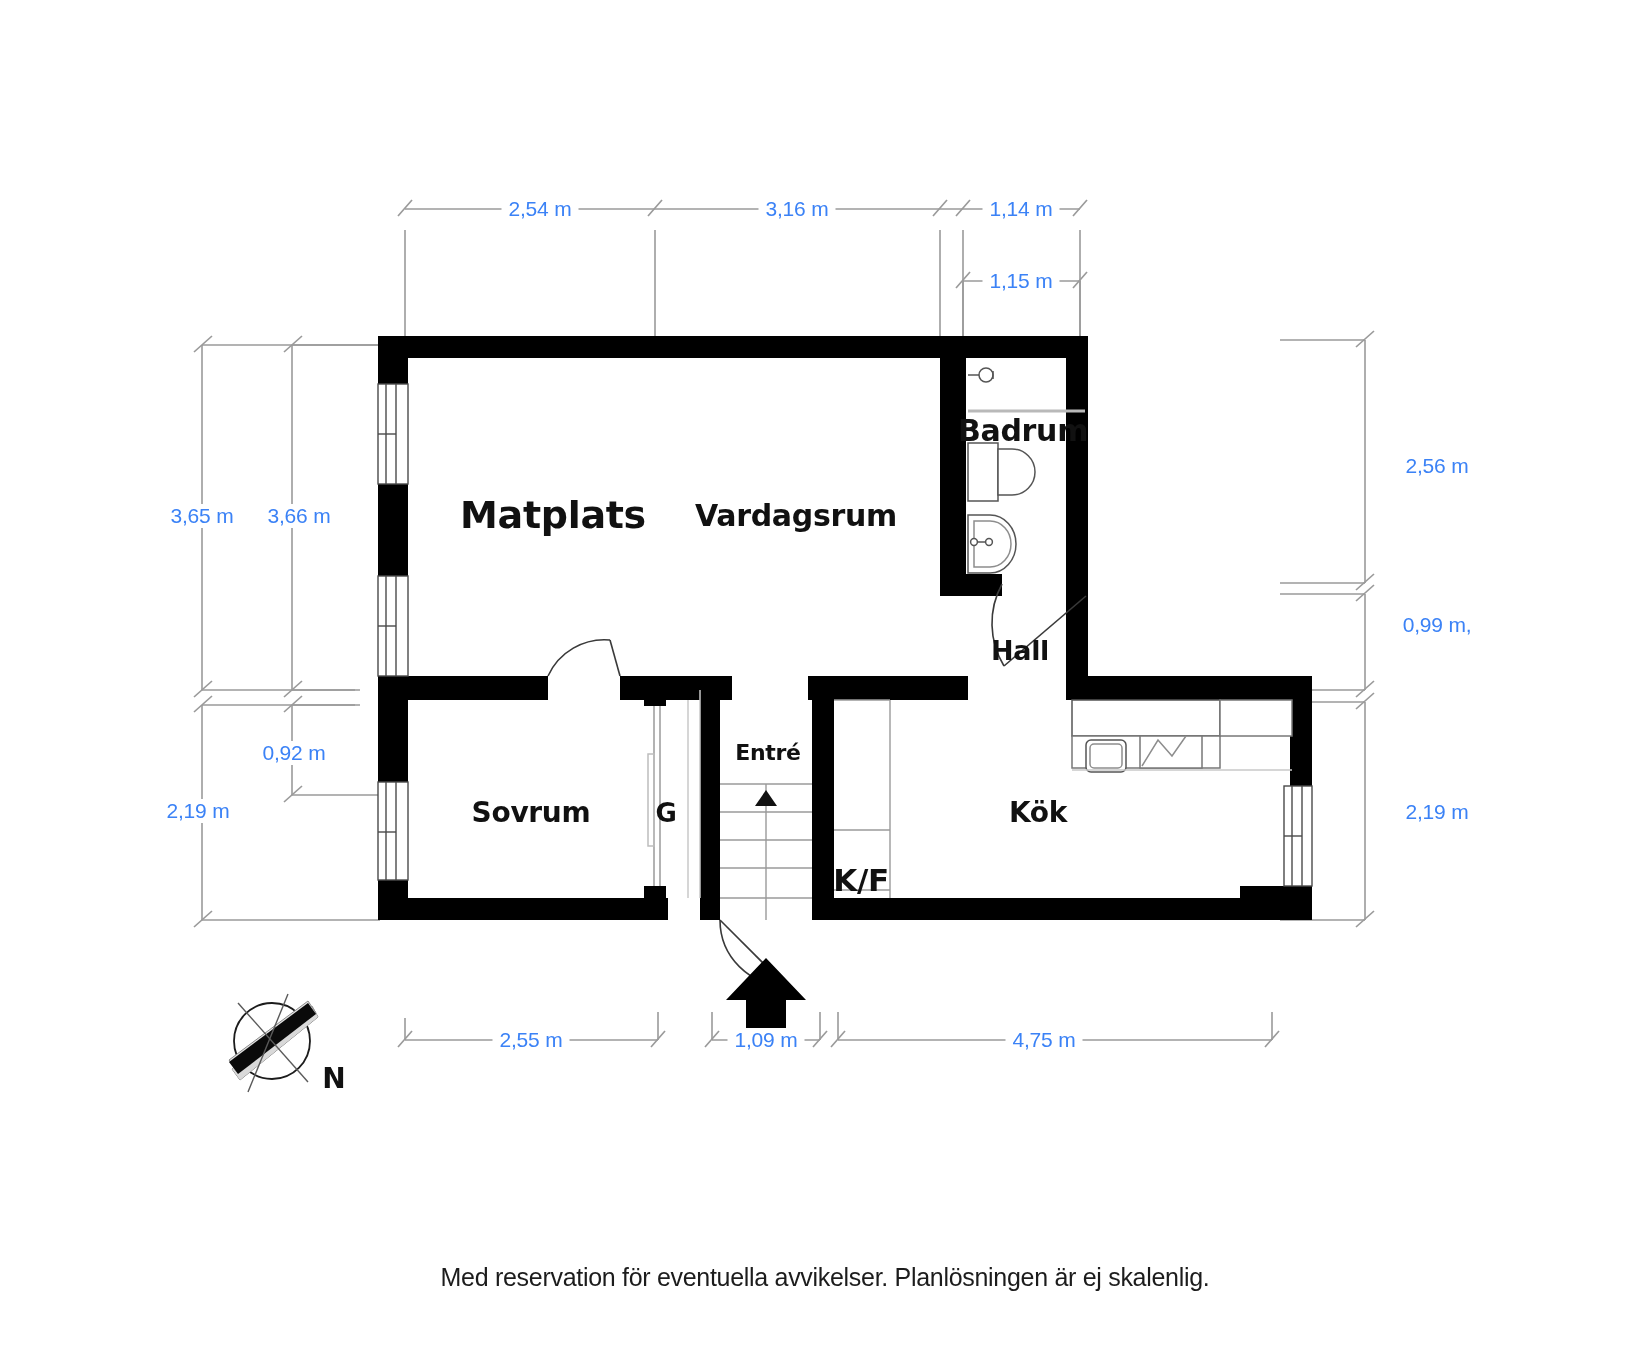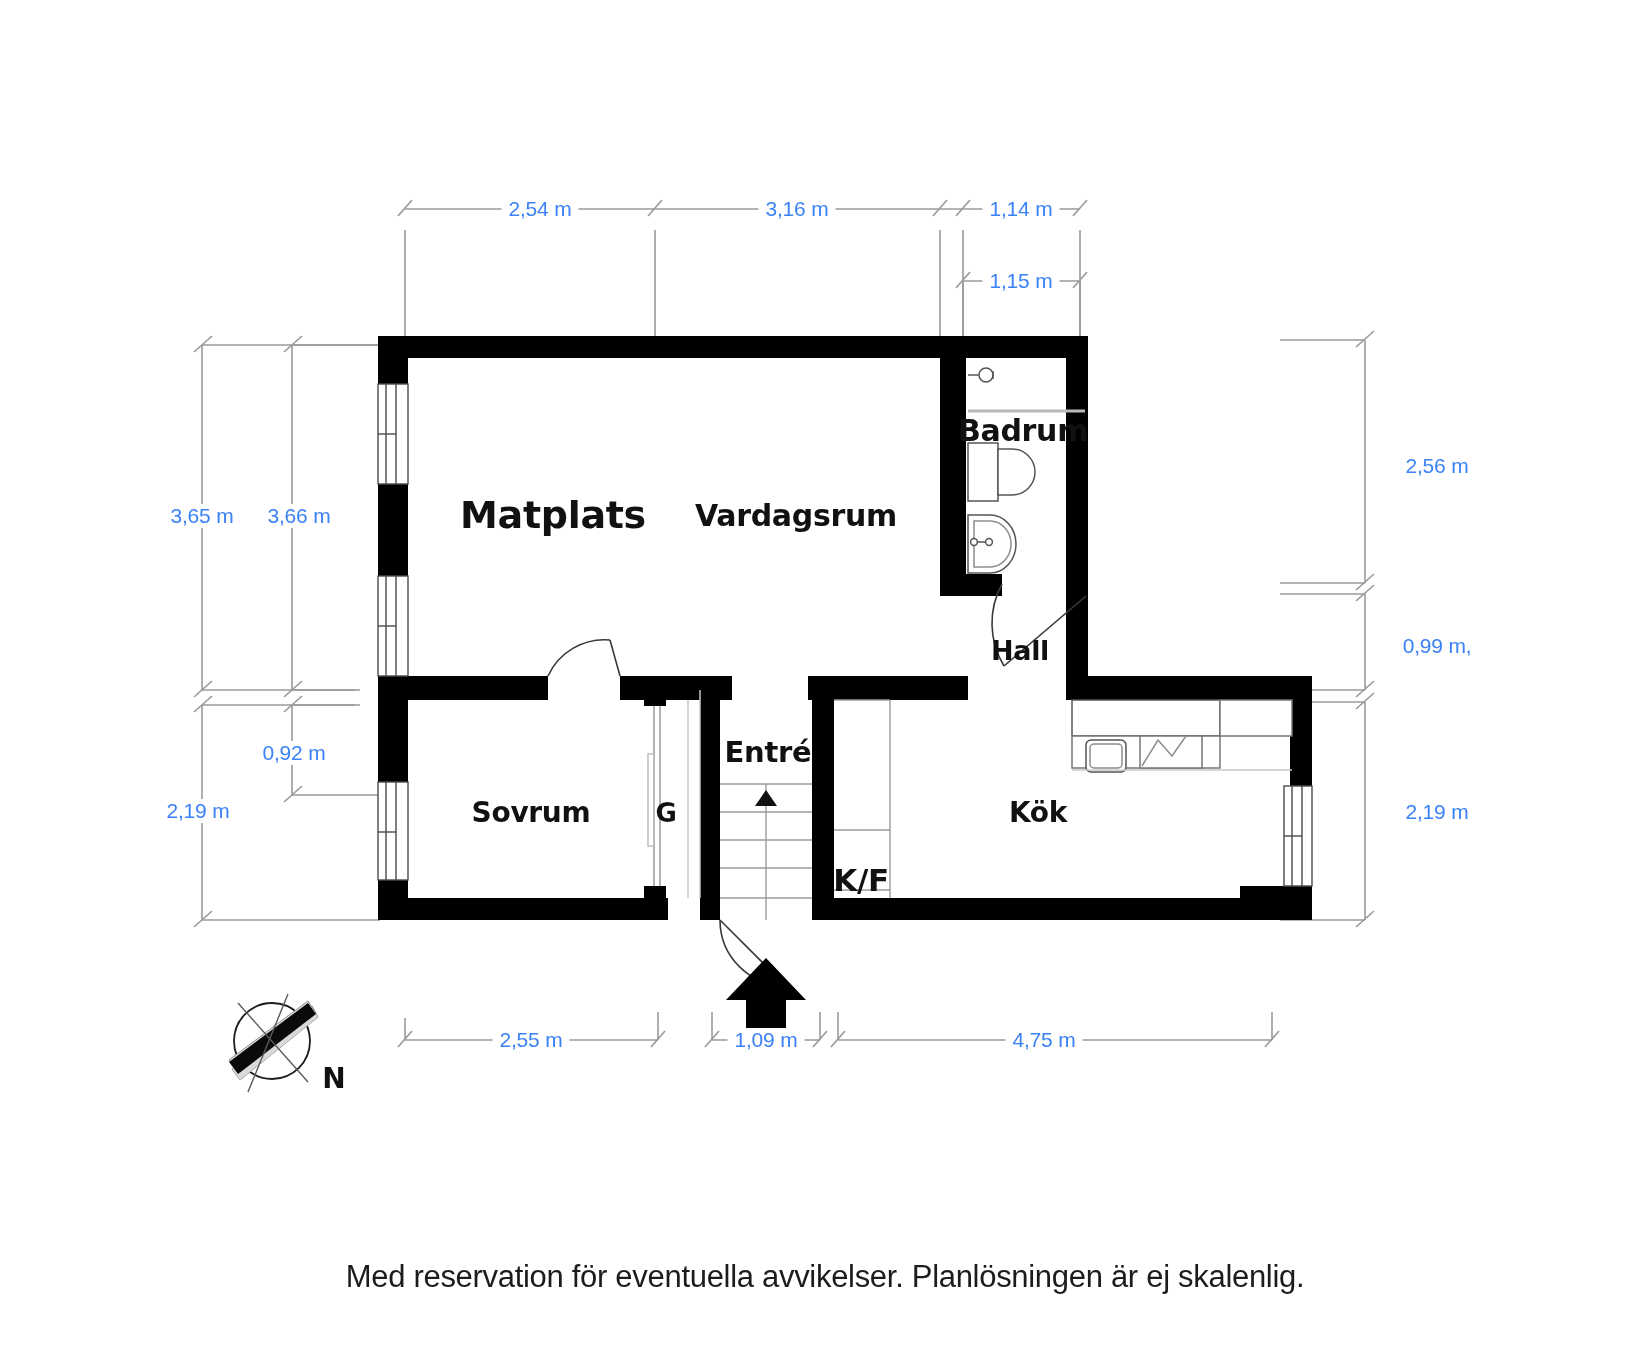--- a/index.html
+++ b/index.html
@@ -49,21 +49,21 @@
   }
   .dim-label.vert {
     transform: translate(-50%, -50%);
   }
   .footer-note {
     position: absolute;
     left: 825px;
     top: 1277px;
     transform: translate(-50%, -50%);
     font-family: "Liberation Sans", sans-serif;
-    font-size: 31px;
+    font-size: 25px;
     color: #1c1c1c;
     white-space: nowrap;
     letter-spacing: -0.3px;
   }
   .compass-n {
     position: absolute;
     font-family: "DejaVu Sans", sans-serif;
     font-weight: bold;
     font-size: 28px;
     color: #111111;
@@ -330,36 +330,36 @@
     </g>
 
   </svg>
 
   <div class="room-label" style="left:553px; top:515px; font-size:38px;">Matplats</div>
   <div class="room-label" style="left:796px; top:515px; font-size:30px;">Vardagsrum</div>
   <div class="room-label" style="left:1023px; top:430px; font-size:30px;">Badrum</div>
   <div class="room-label" style="left:1020px; top:650px; font-size:27px;">Hall</div>
   <div class="room-label" style="left:531px; top:812px; font-size:28px;">Sovrum</div>
   <div class="room-label" style="left:666px; top:813px; font-size:26px;">G</div>
-  <div class="room-label" style="left:768px; top:752px; font-size:29px;">Entré</div>
+  <div class="room-label" style="left:768px; top:752px; font-size:22px;">Entré</div>
   <div class="room-label" style="left:861px; top:880px; font-size:31px;">K/F</div>
   <div class="room-label" style="left:1038px; top:812px; font-size:28px;">Kök</div>
 
   <div class="dim-label" style="left:540px; top:209px;">2,54 m</div>
   <div class="dim-label" style="left:797px; top:209px;">3,16 m</div>
   <div class="dim-label" style="left:1021px; top:209px;">1,14 m</div>
   <div class="dim-label" style="left:1021px; top:281px;">1,15 m</div>
 
   <div class="dim-label vert" style="left:202px; top:516px;">3,65 m</div>
   <div class="dim-label vert" style="left:299px; top:516px;">3,66 m</div>
   <div class="dim-label vert" style="left:294px; top:753px;">0,92 m</div>
   <div class="dim-label vert" style="left:198px; top:811px;">2,19 m</div>
 
   <div class="dim-label vert" style="left:1437px; top:466px;">2,56 m</div>
-  <div class="dim-label vert" style="left:1437px; top:646px;">0,99 m,</div>
+  <div class="dim-label vert" style="left:1437px; top:625px;">0,99 m,</div>
   <div class="dim-label vert" style="left:1437px; top:812px;">2,19 m</div>
 
   <div class="dim-label" style="left:531px; top:1040px;">2,55 m</div>
   <div class="dim-label" style="left:766px; top:1040px;">1,09 m</div>
   <div class="dim-label" style="left:1044px; top:1040px;">4,75 m</div>
 
   <div class="compass-n" style="left:334px; top:1078px;">N</div>
 
   <div class="footer-note">Med reservation för eventuella avvikelser. Planlösningen är ej skalenlig.</div>
 

